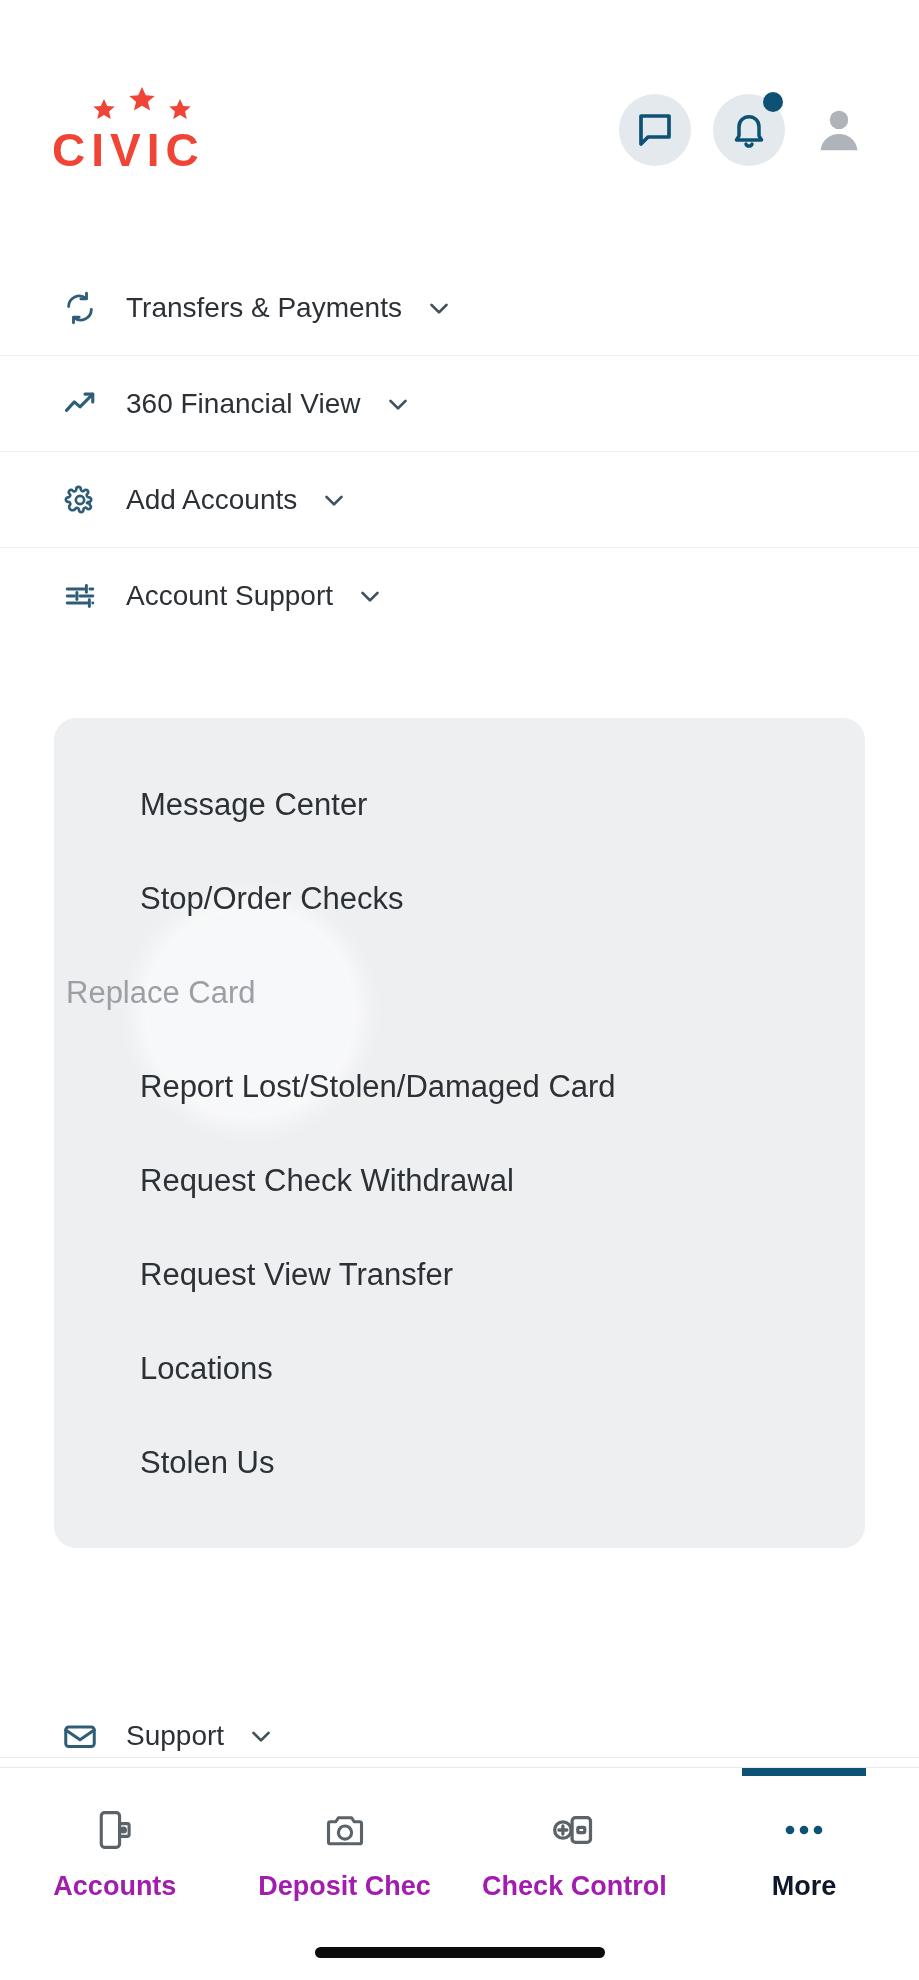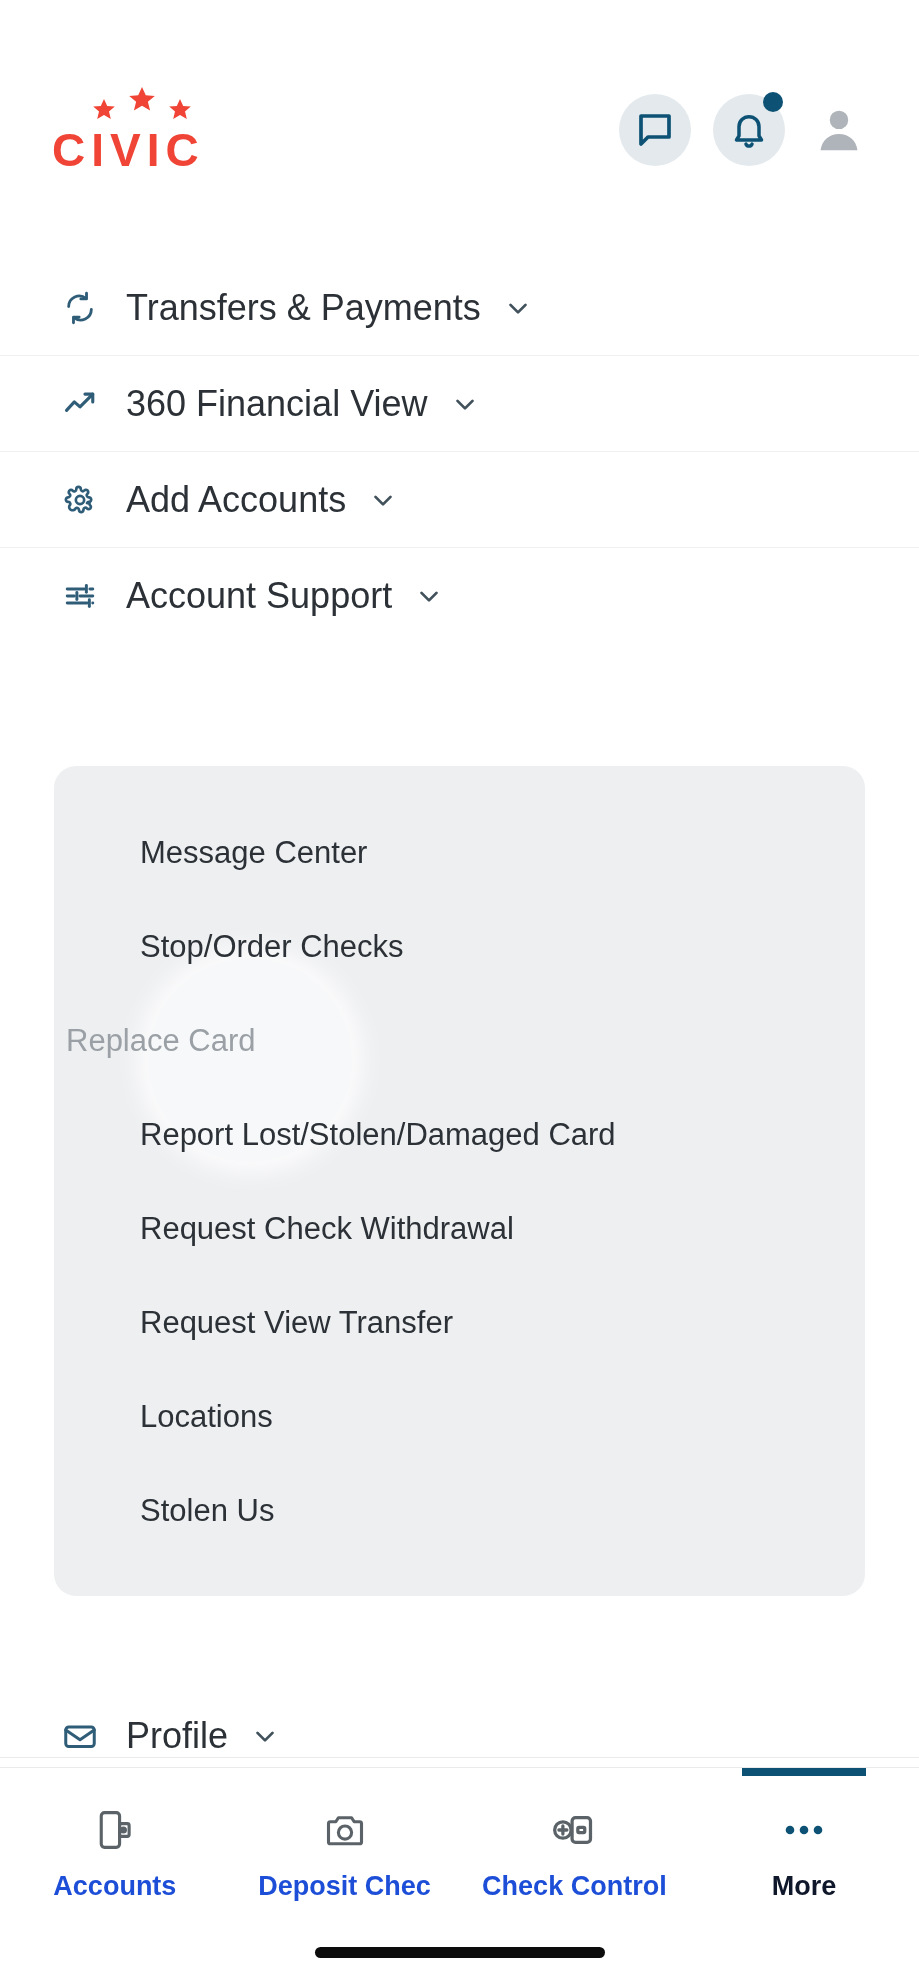--- a/index.html
+++ b/index.html
@@ -72,40 +72,40 @@
     padding-left:60px;
     background:#ffffff;
   }
   .nav-icon {
     width:40px; height:40px;
     display:flex; align-items:center; justify-content:center;
     flex:0 0 40px;
     margin-right:26px;
   }
   .nav-label {
-    font-size:36px;
+    font-size:28px;
     color:#2b3136;
     line-height:40px;
     white-space:nowrap;
   }
   .nav-chev {
     margin-left:22px;
     display:flex; align-items:center;
   }
   .nav-sep {
     height:1px;
     background:#eef0f1;
     margin-left:0;
   }
 
   
   .submenu {
     position:absolute;
     left:54px; right:54px;
-    top:766px;
+    top:718px;
     background:#eeeff1;
     border-radius:22px;
     padding:40px 0 38px 0;
     overflow:hidden;
   }
   .submenu-item {
     height:94px;
     display:flex;
     align-items:center;
     padding-left:86px;
@@ -174,21 +174,21 @@
     background:#0d5275;
   }
   .tab-icon {
     height:56px;
     display:flex; align-items:center; justify-content:center;
     margin-bottom:12px;
   }
   .tab-label {
     font-size:27px;
     font-weight:bold;
-    color:#1d4ed8;
+    color:#a21caf;
     line-height:32px;
     white-space:nowrap;
   }
   .tab.active .tab-label { color:#0f172a; }
   .home-indicator {
     position:absolute;
     bottom:22px; left:50%;
     transform:translateX(-50%);
     width:290px; height:11px;
     border-radius:6px;
@@ -346,21 +346,21 @@
 
   </div>
 
   <div class="profile-row">
     <span class="nav-icon">
       <svg width="36" height="36" viewBox="0 0 24 24" fill="none" stroke="#2f5d78" stroke-width="2" stroke-linecap="round" stroke-linejoin="round">
         <rect x="2.5" y="6" width="19" height="13" rx="2"></rect>
         <polyline points="2.5,8 12,14.5 21.5,8"></polyline>
       </svg>
     </span>
-    <span class="nav-label">Profile</span>
+    <span class="nav-label">Support</span>
     <span class="nav-chev">
       <svg width="30" height="30" viewBox="0 0 24 24" fill="none" stroke="#42525c" stroke-width="2.2" stroke-linecap="round" stroke-linejoin="round">
         <polyline points="6,9.5 12,15.5 18,9.5"></polyline>
       </svg>
     </span>
   </div>
 
   <div class="bottom-hairline"></div>
 
   <div class="tabbar">

